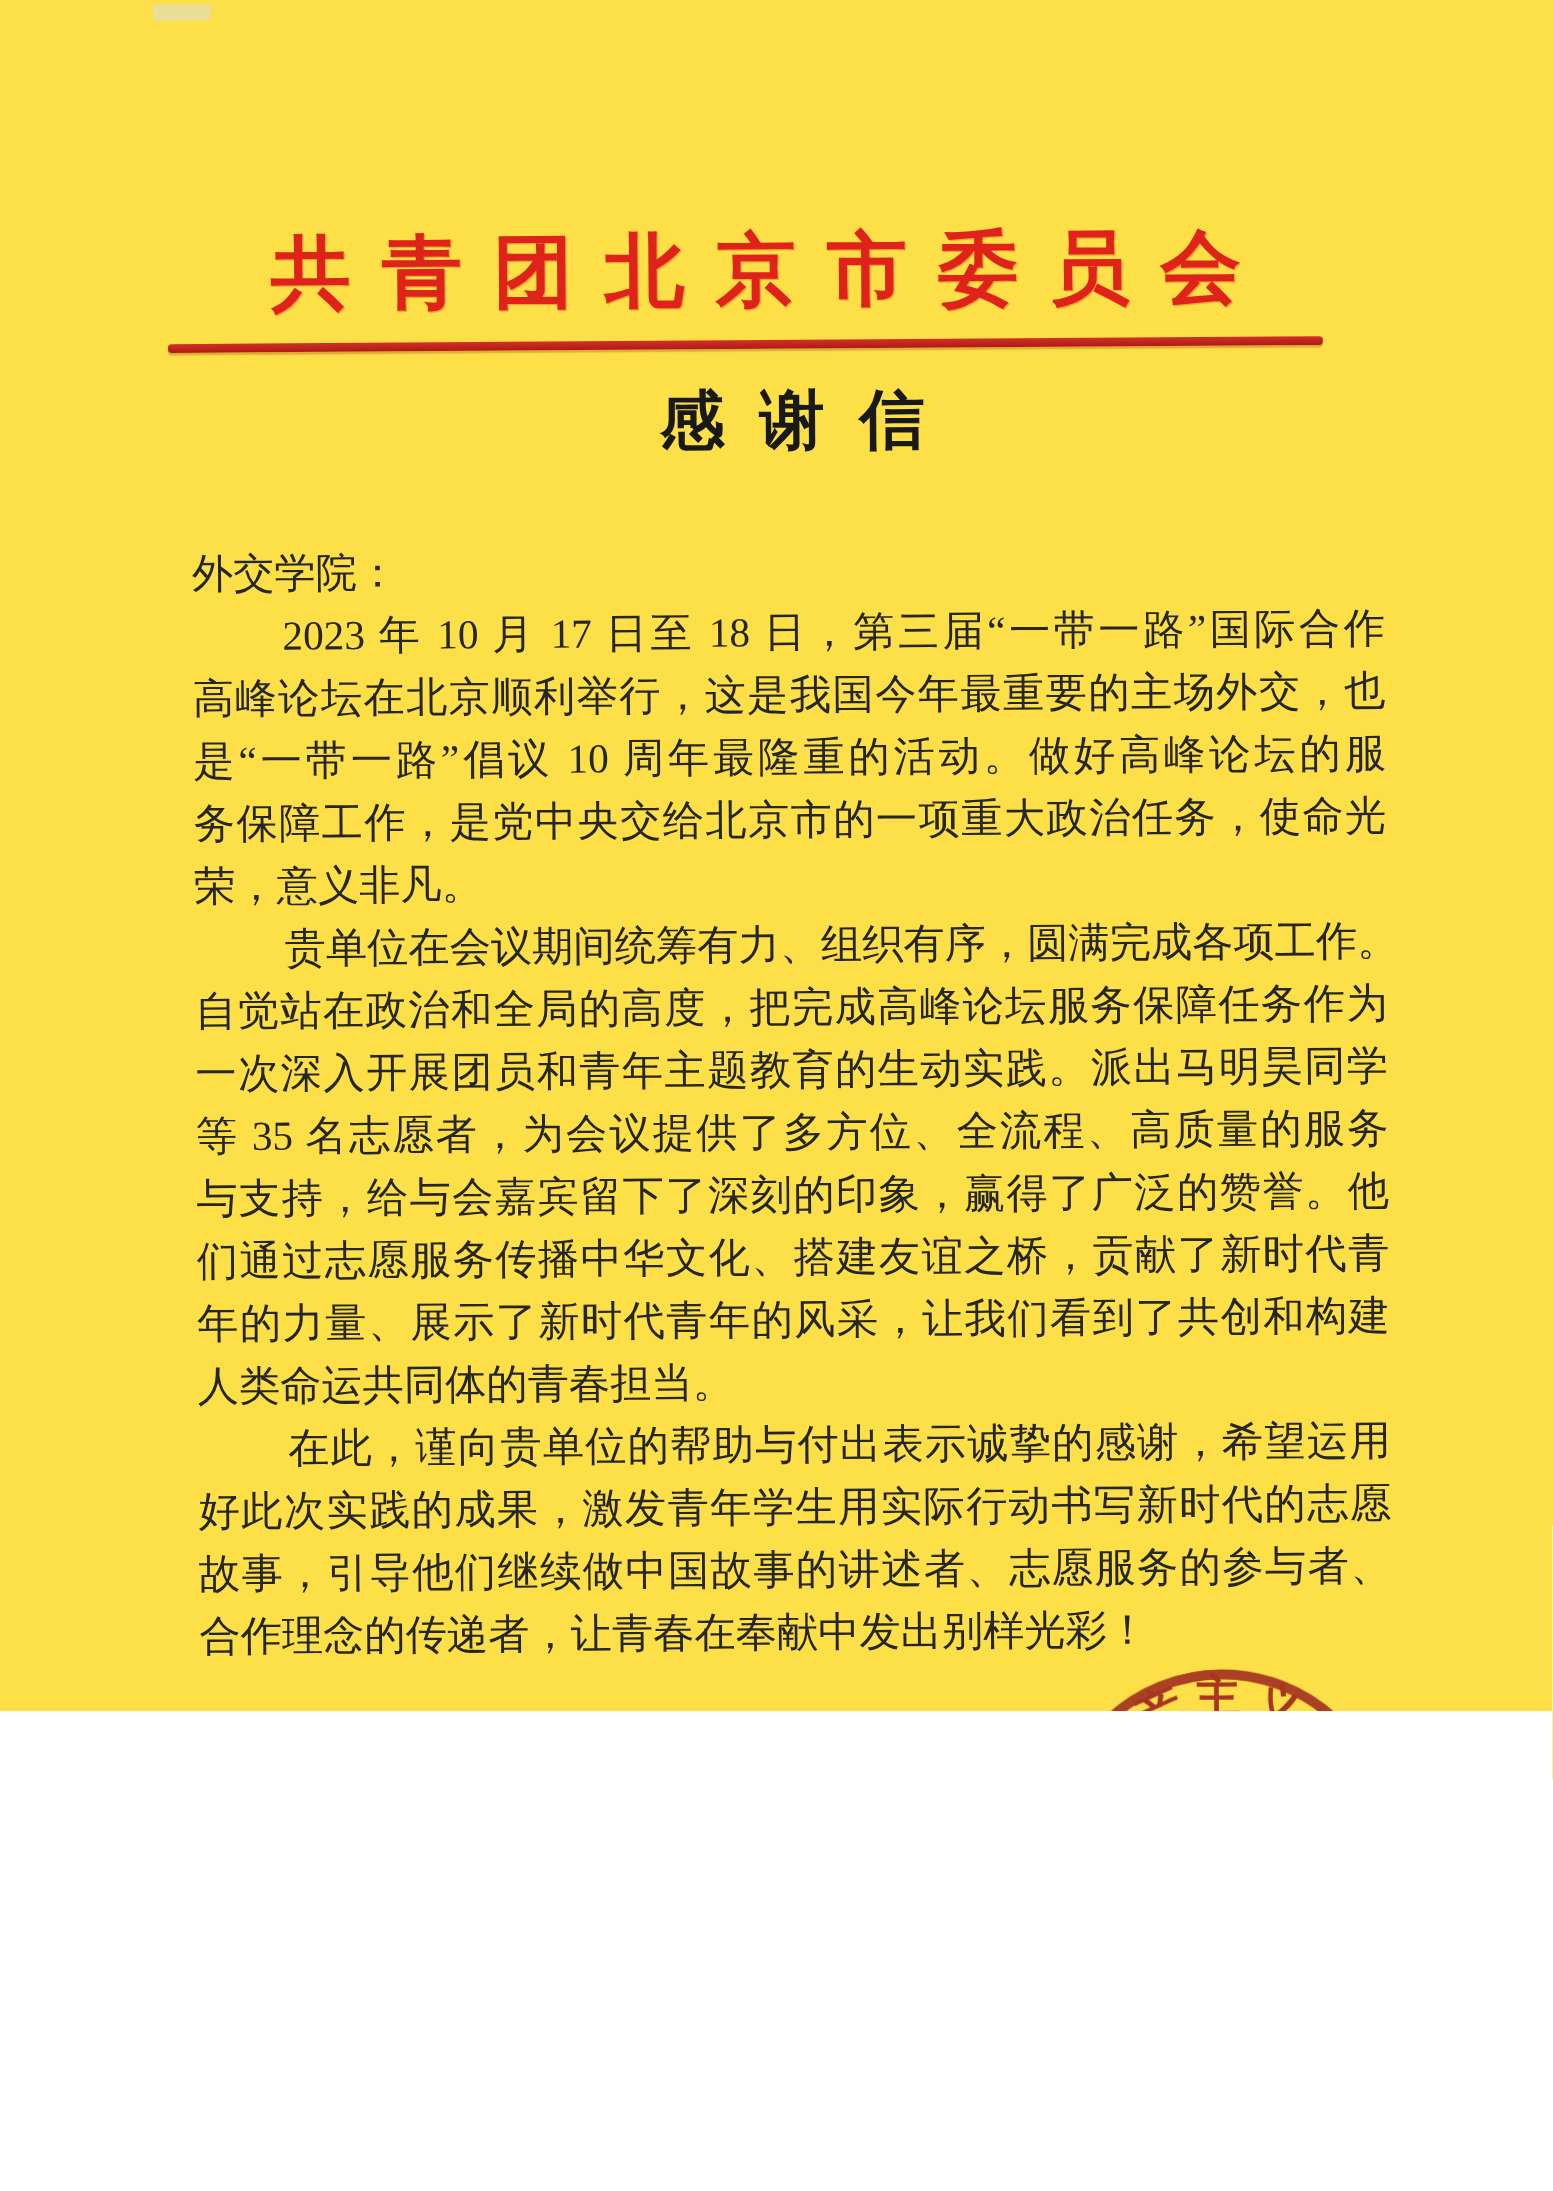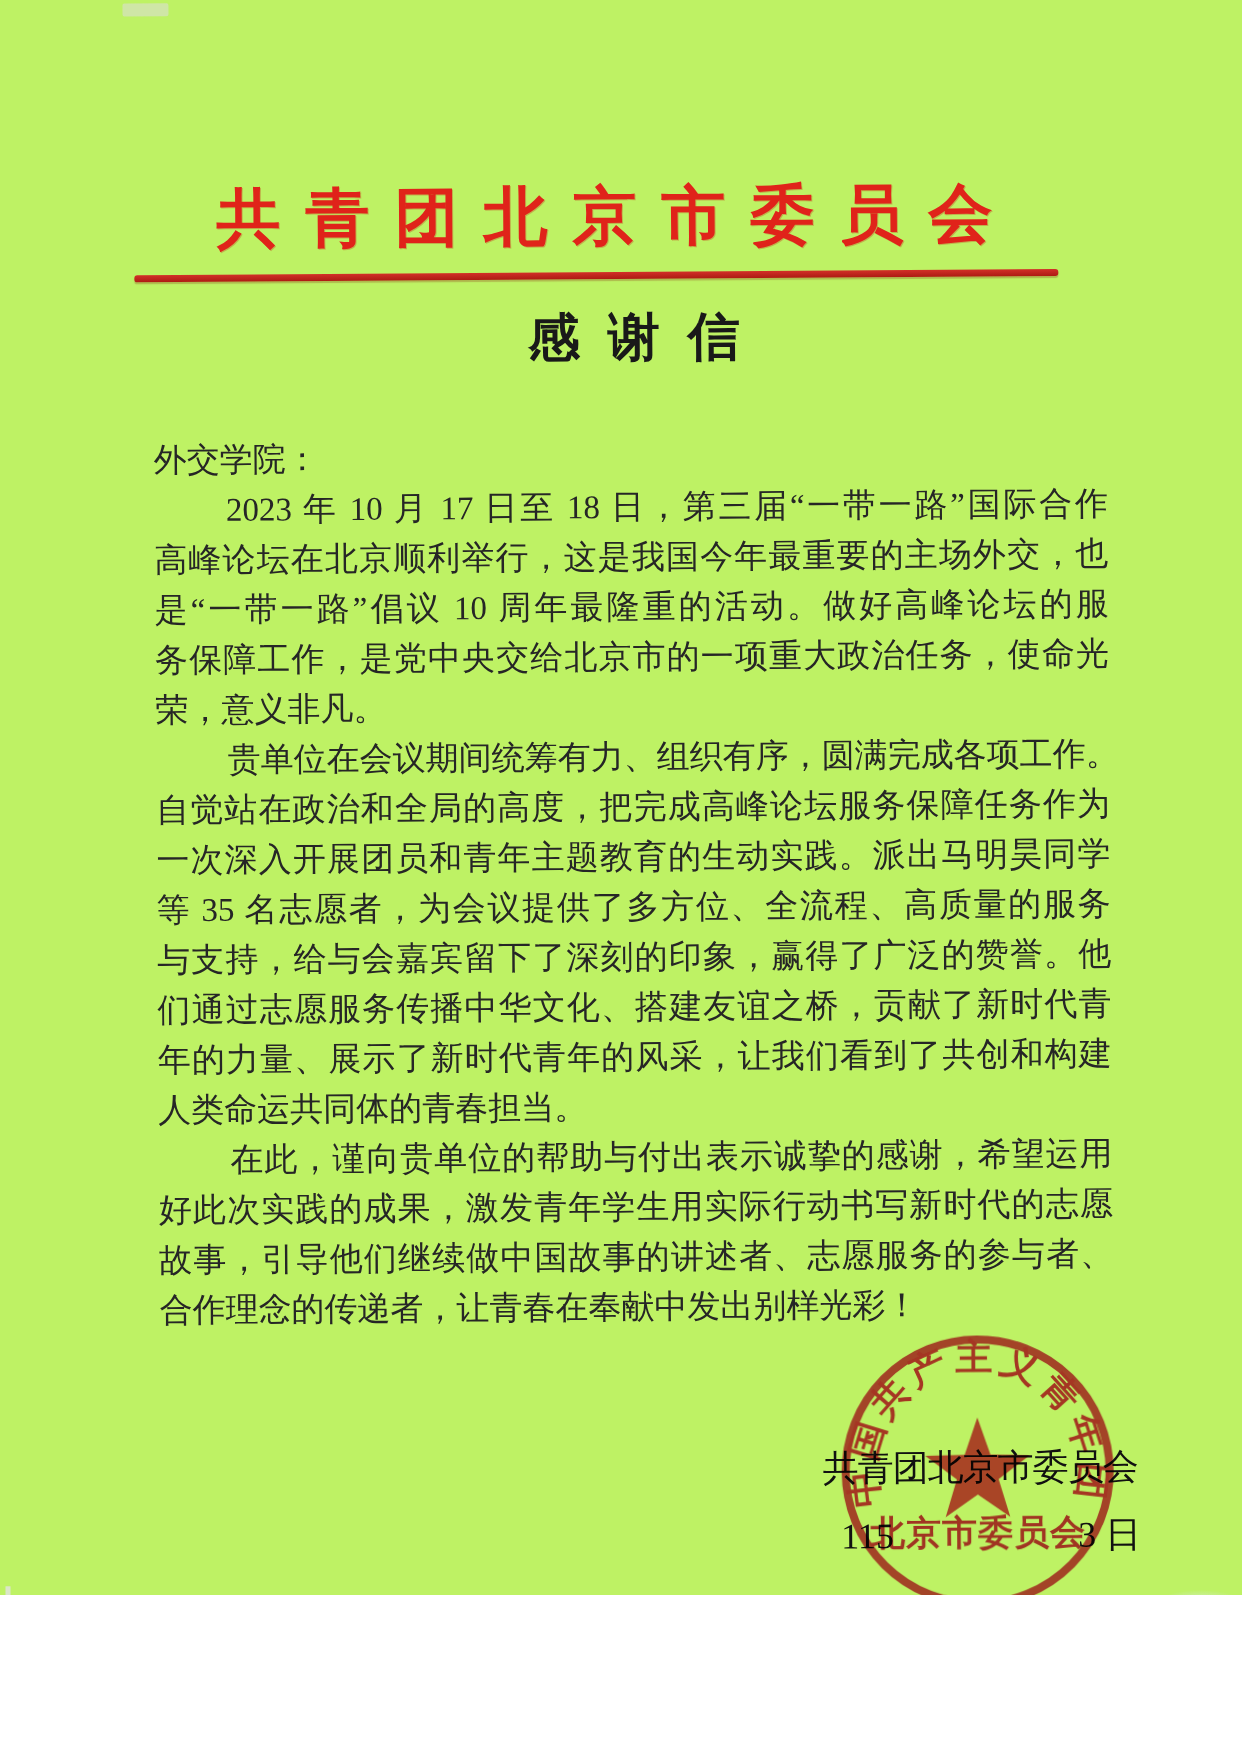--- a/index.html
+++ b/index.html
@@ -1,19 +1,19 @@
 <!DOCTYPE html>
 <html><head>
 <meta charset="utf-8">
 <style>
   html,body{margin:0;padding:0;background:#ffffff;}
   .page{
     position:relative;
-    width:1242px;height:1595px;
-    background:#bef264;
+    width:1242px;height:1369px;
+    background:#fde047;
     overflow:hidden;
     font-family:"Liberation Serif","DejaVu Serif",serif;
   }
   .inner{
     position:absolute;inset:0;
     transform:rotate(-0.4deg);
     transform-origin:620px 800px;
   }
   
   .letterhead{

